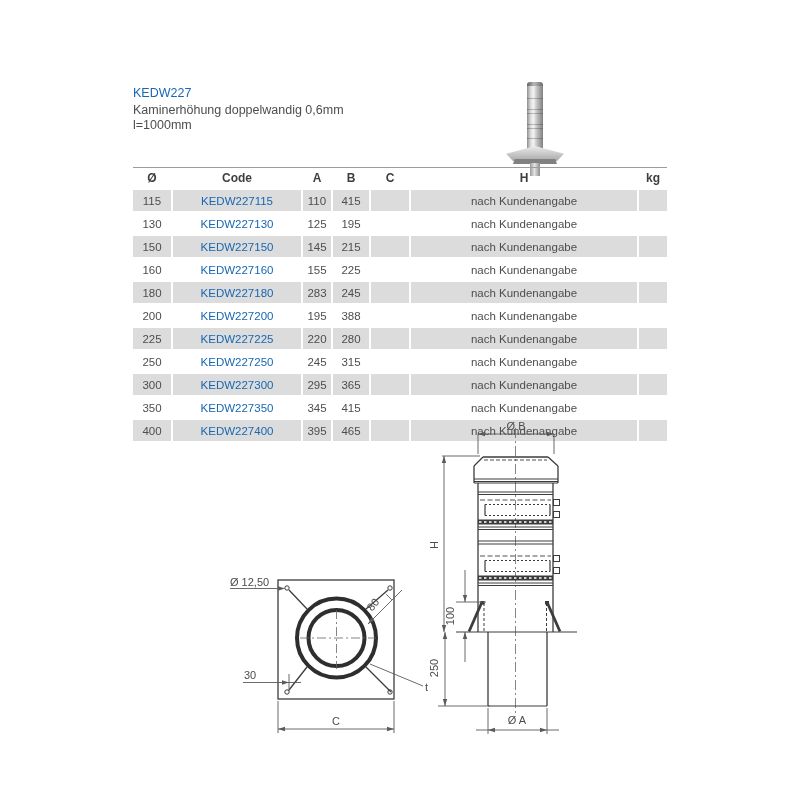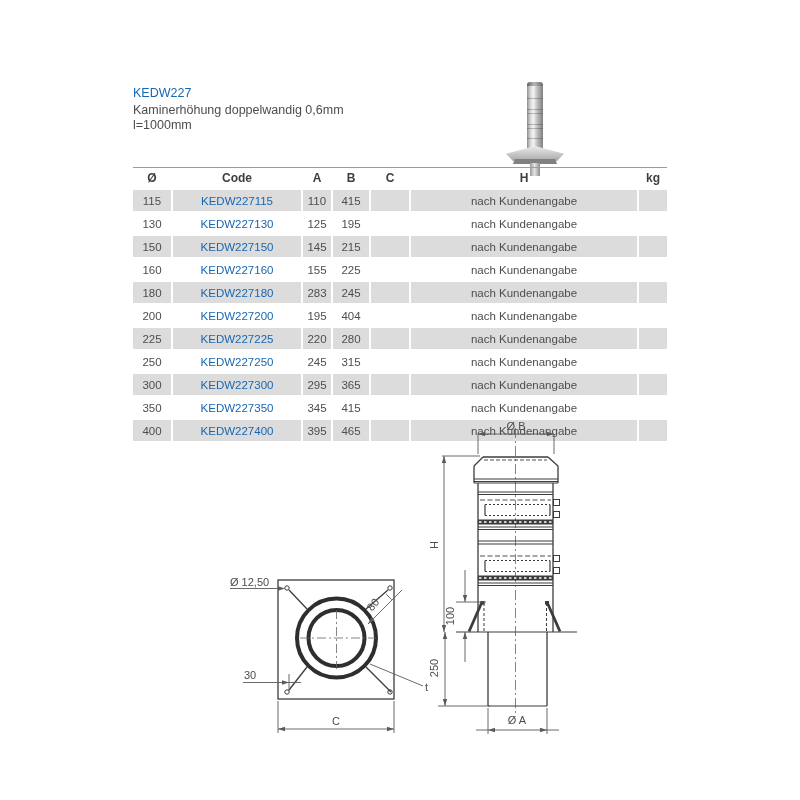--- a/index.html
+++ b/index.html
@@ -129,21 +129,21 @@
     <div class="td c4"></div>
     <div class="td c5">nach Kundenangabe</div>
     <div class="td c6"></div>
   </div>
   <div class="tr dr">
     <div class="td c0">200</div>
     <div class="td c1">
         <a class="code">KEDW227200</a>
       </div>
     <div class="td c2">195</div>
-    <div class="td c3">404</div>
+    <div class="td c3">388</div>
     <div class="td c4"></div>
     <div class="td c5">nach Kundenangabe</div>
     <div class="td c6"></div>
   </div>
   <div class="tr dr alt">
     <div class="td c0">225</div>
     <div class="td c1">
         <a class="code">KEDW227225</a>
       </div>
     <div class="td c2">220</div>

